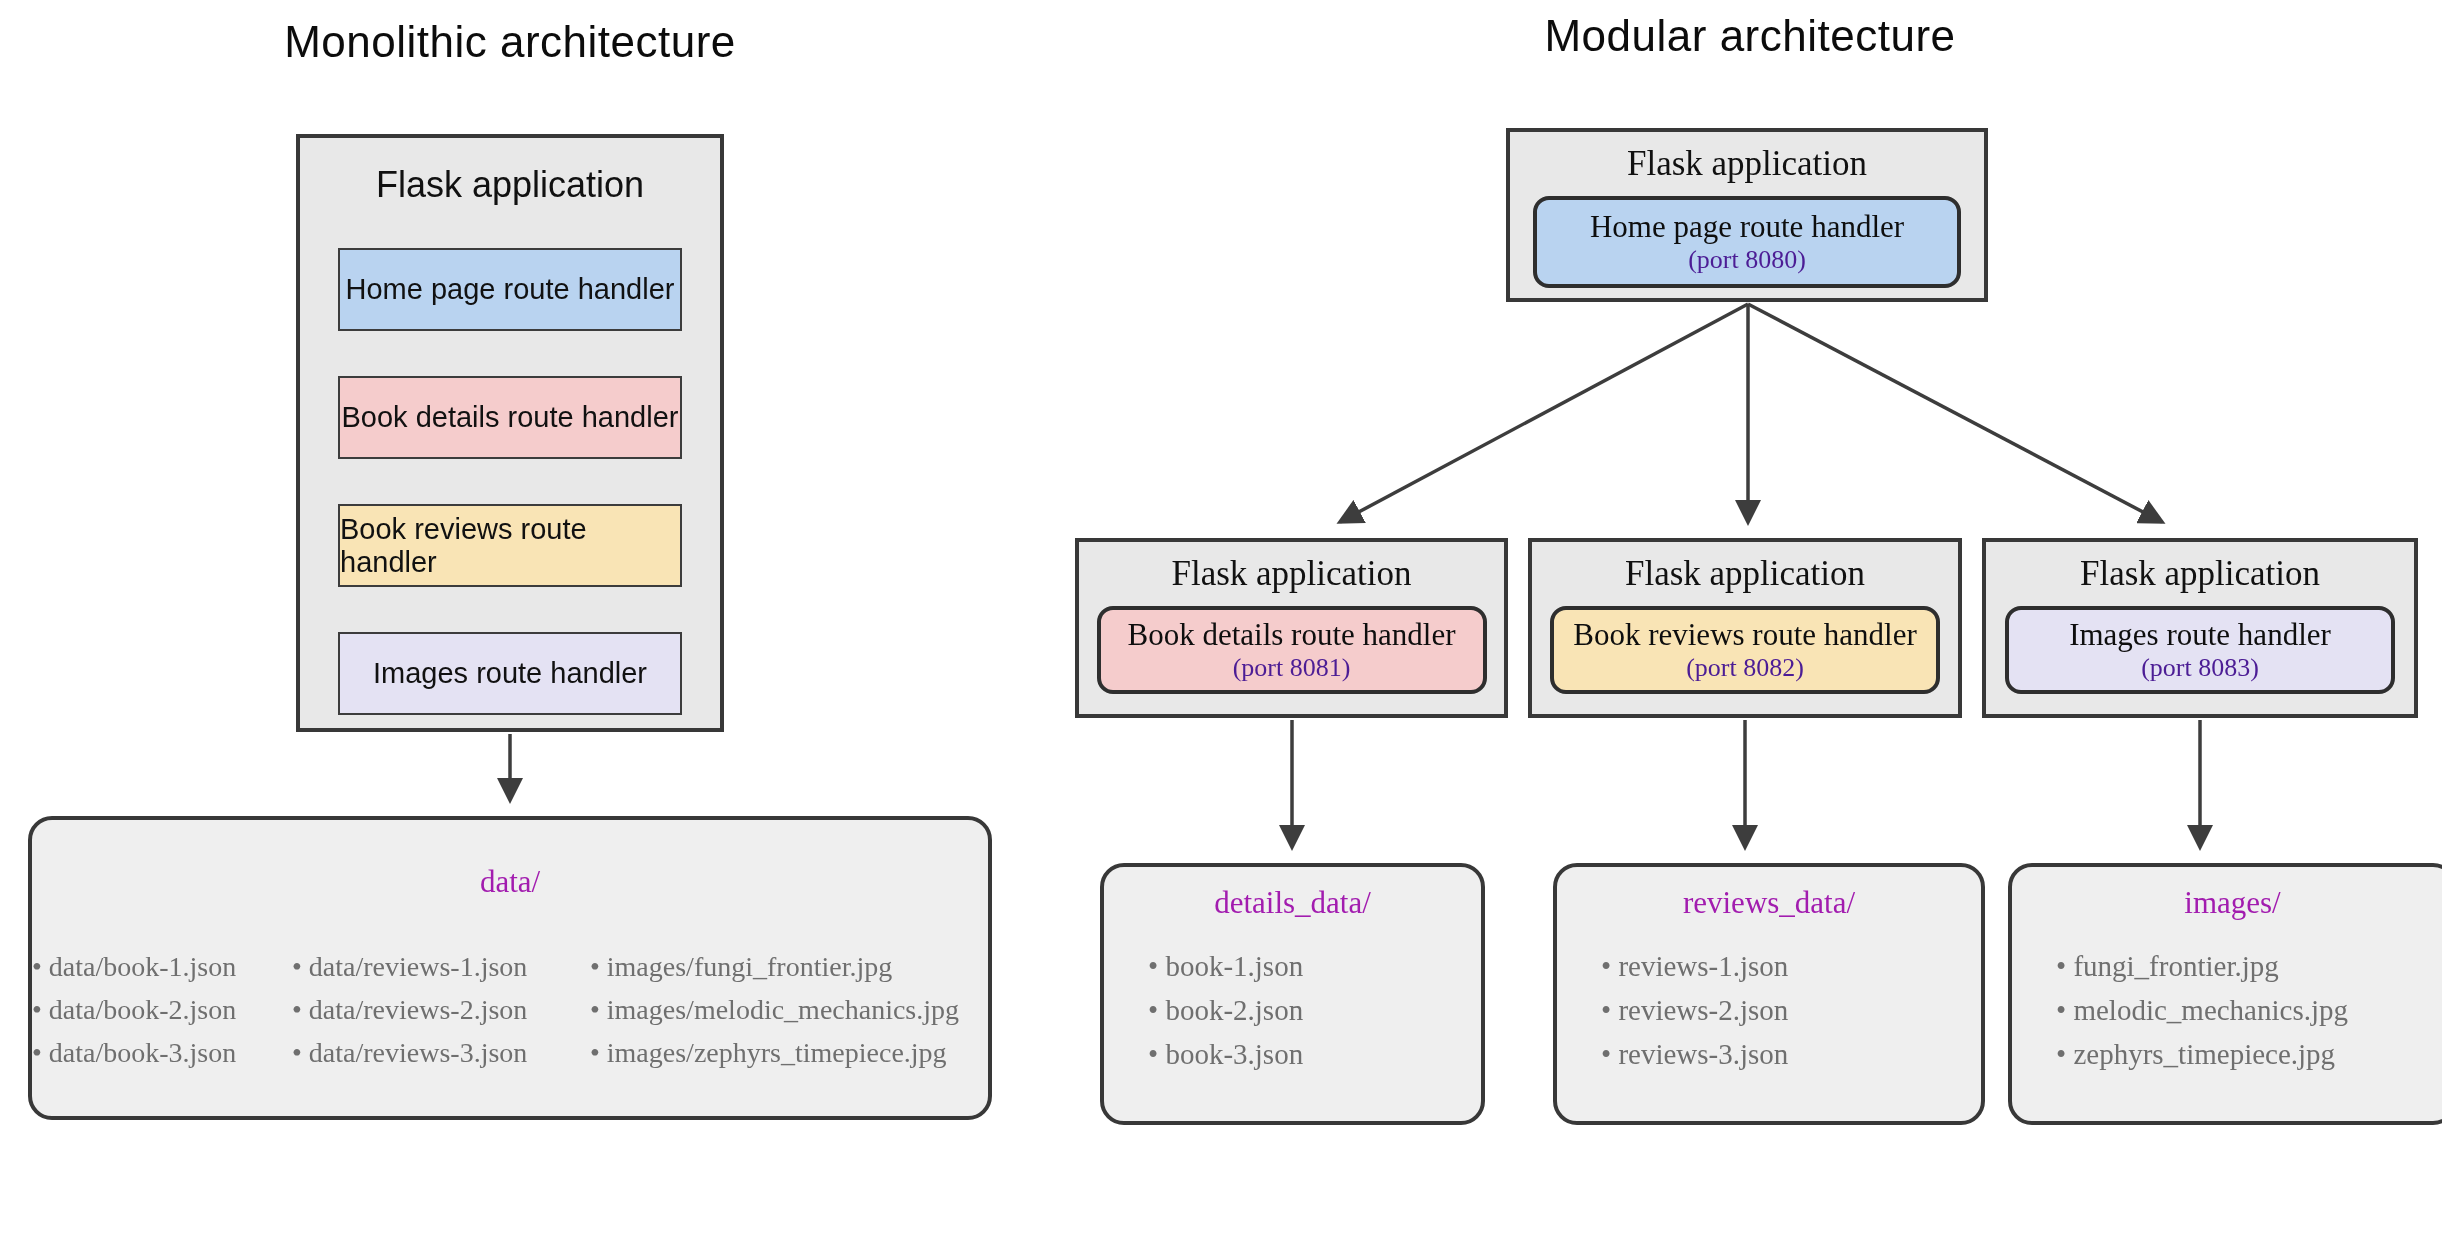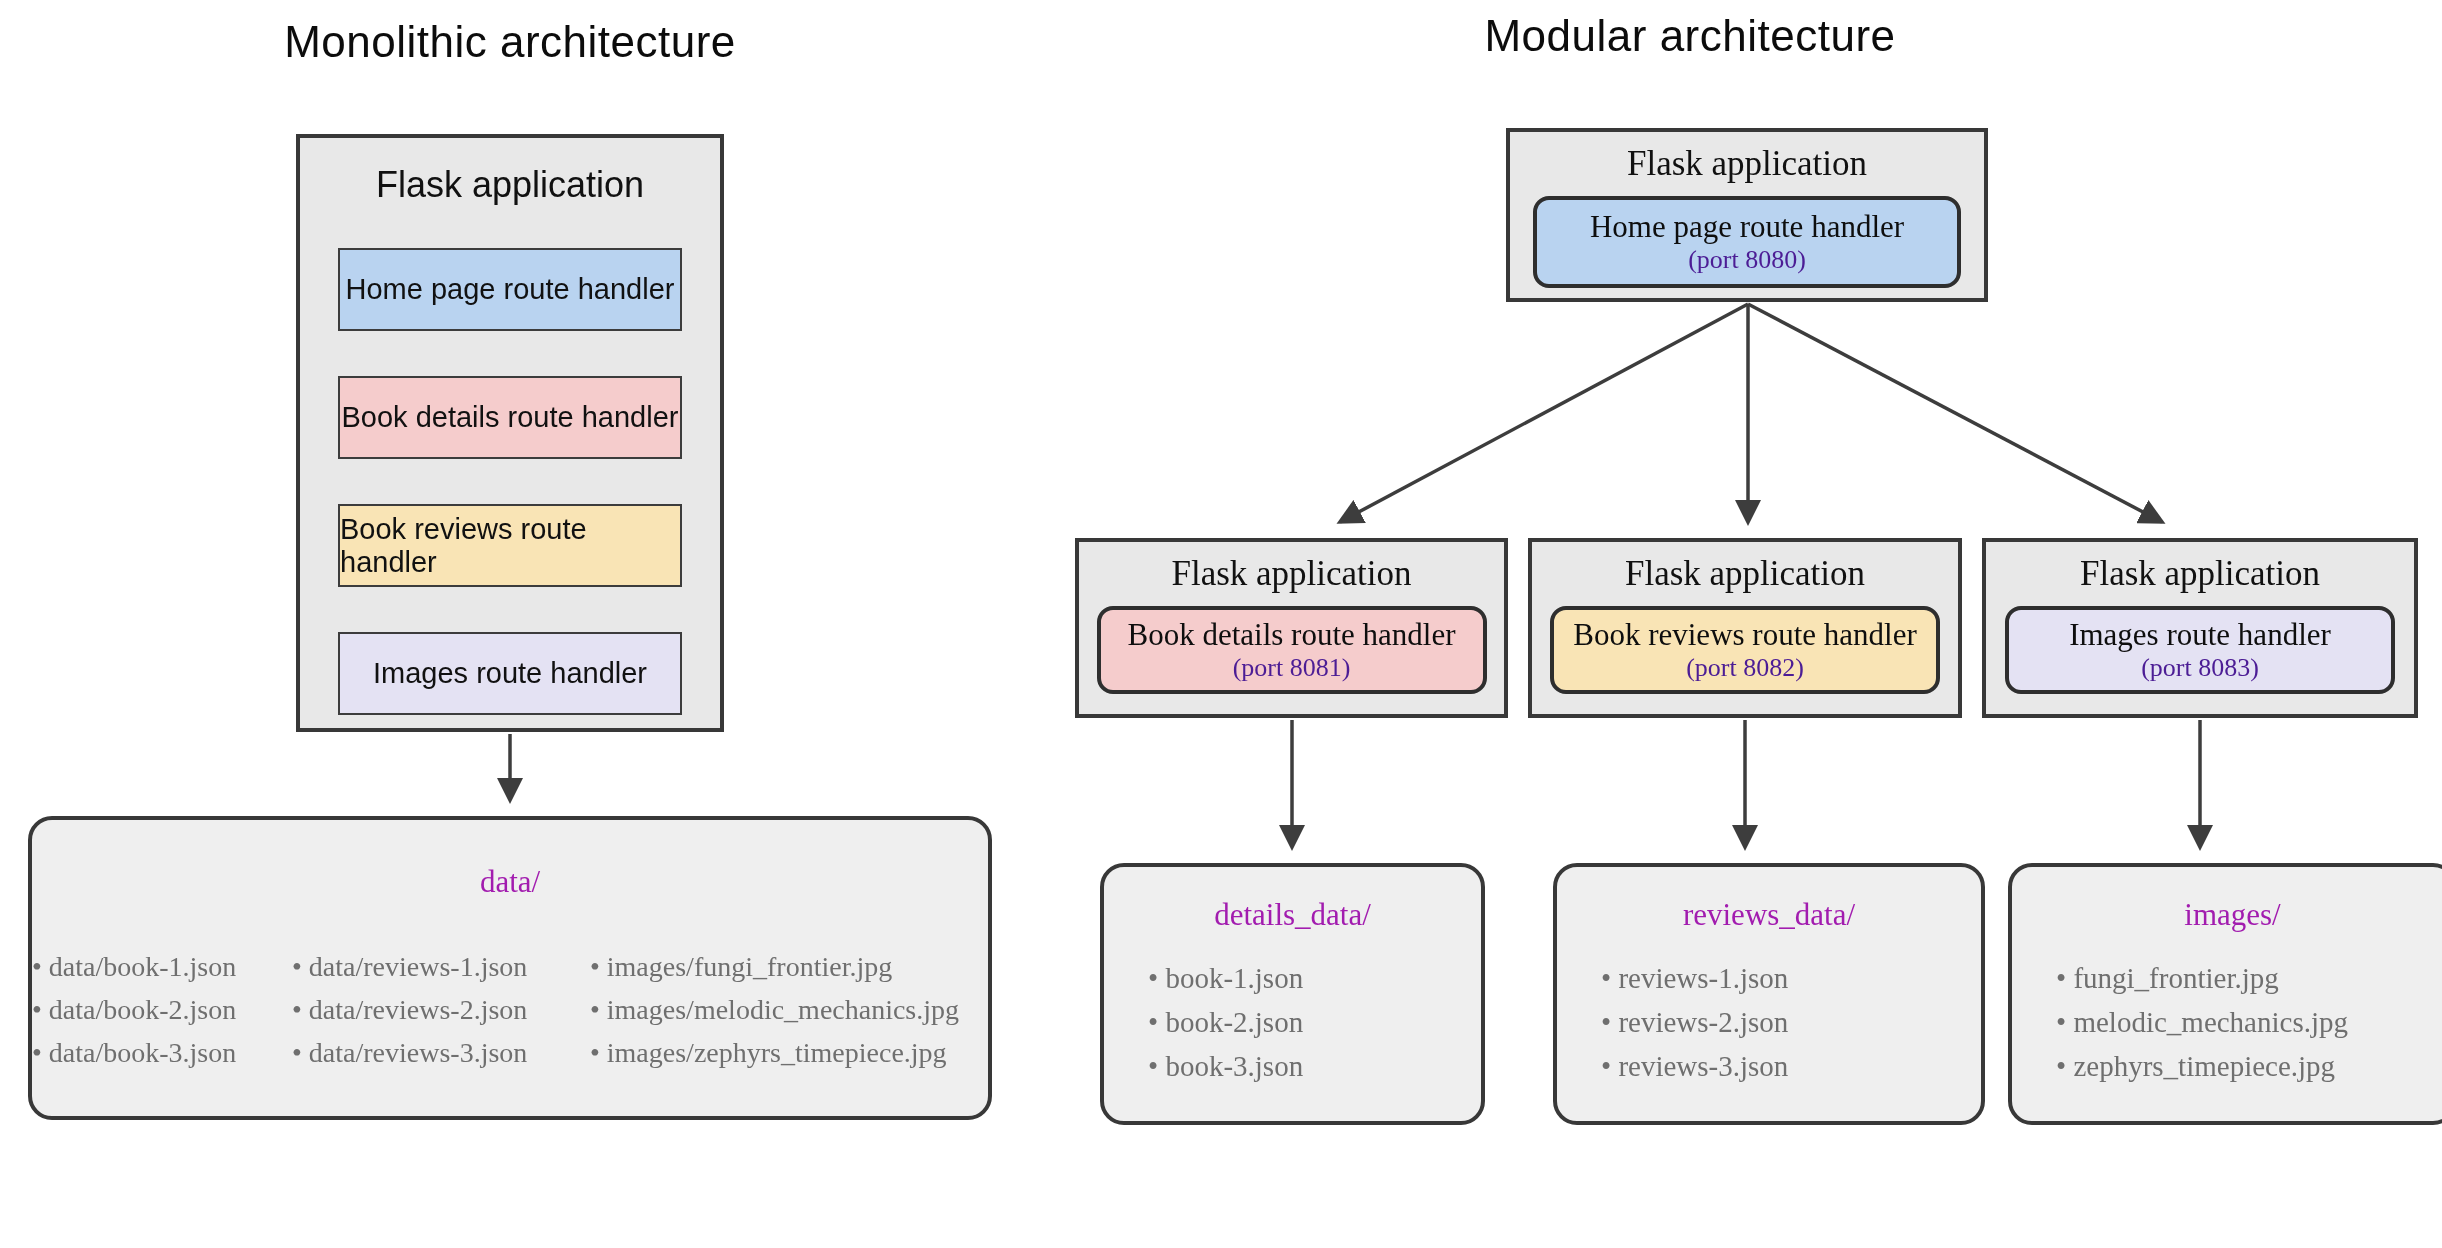--- a/index.html
+++ b/index.html
@@ -14,21 +14,21 @@
 
   .sec-title {
     position: absolute;
     font-size: 44px;
     color: #0c0c0c;
     text-align: center;
     letter-spacing: 0.5px;
     margin-top: 7px;
   }
   .title-mono { left: 280px; top: 10px; width: 460px; }
-  .title-mod  { left: 1460px; top: 4px; width: 460px; }
+  .title-mod  { left: 1520px; top: 4px; width: 460px; }
 
   
   .app-box {
     position: absolute;
     background: #e8e8e8;
     border: 4px solid #383838;
   }
   .mono-app { left: 296px; top: 134px; width: 428px; height: 598px; }
   .mono-app-title {
     margin-top: 26px;
@@ -94,21 +94,21 @@
   .pill-port  { font-size: 26px; line-height: 30px; color: #4c1d95; }
 
   .svc1 { left: 1075px; top: 538px; width: 433px; height: 180px; }
   .svc2 { left: 1528px; top: 538px; width: 434px; height: 180px; }
   .svc3 { left: 1982px; top: 538px; width: 436px; height: 180px; }
 
   .svc-store { height: 262px; }
   .store1 { left: 1100px; top: 863px; width: 385px; }
   .store2 { left: 1553px; top: 863px; width: 432px; }
   .store3 { left: 2008px; top: 863px; width: 449px; }
-  .svc-store .store-title { padding-top: 30px; }
+  .svc-store .store-title { padding-top: 18px; }
   .svc-files { margin-top: 23px; padding-left: 44px; }
   .svc-files li { font-size: 29px; line-height: 44px; }
 
   .arrows { position: absolute; left: 0; top: 0; pointer-events: none; }
 </style>
 </head>
 <body>
 
 <div class="canvas">
 

